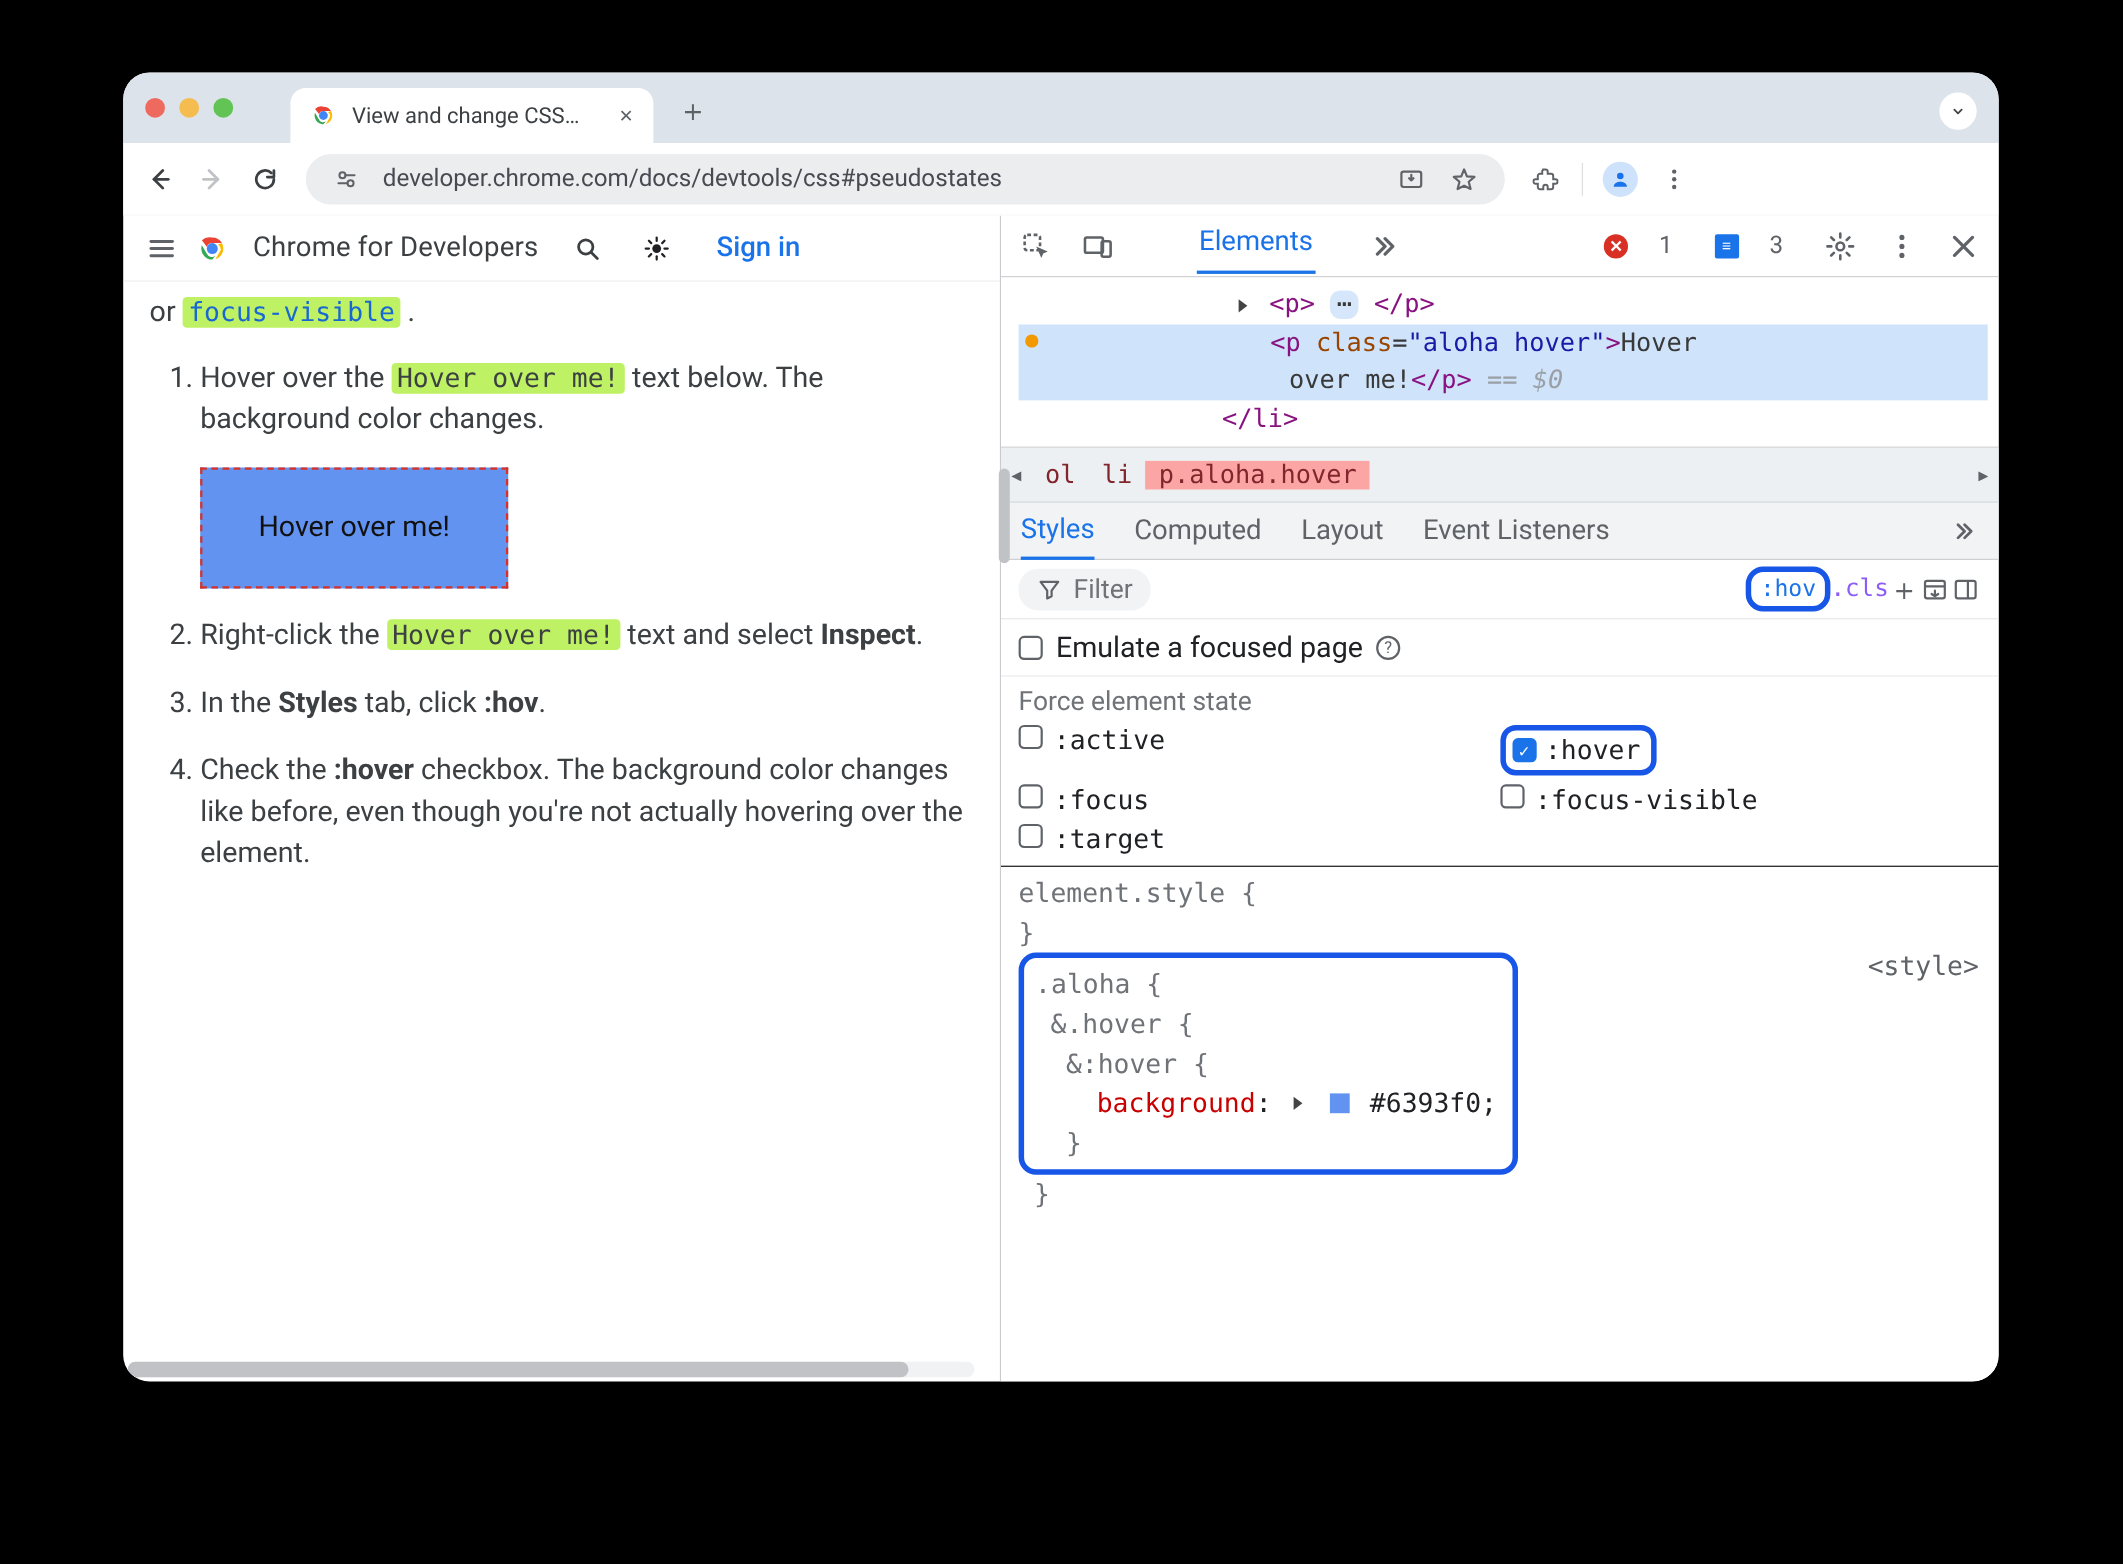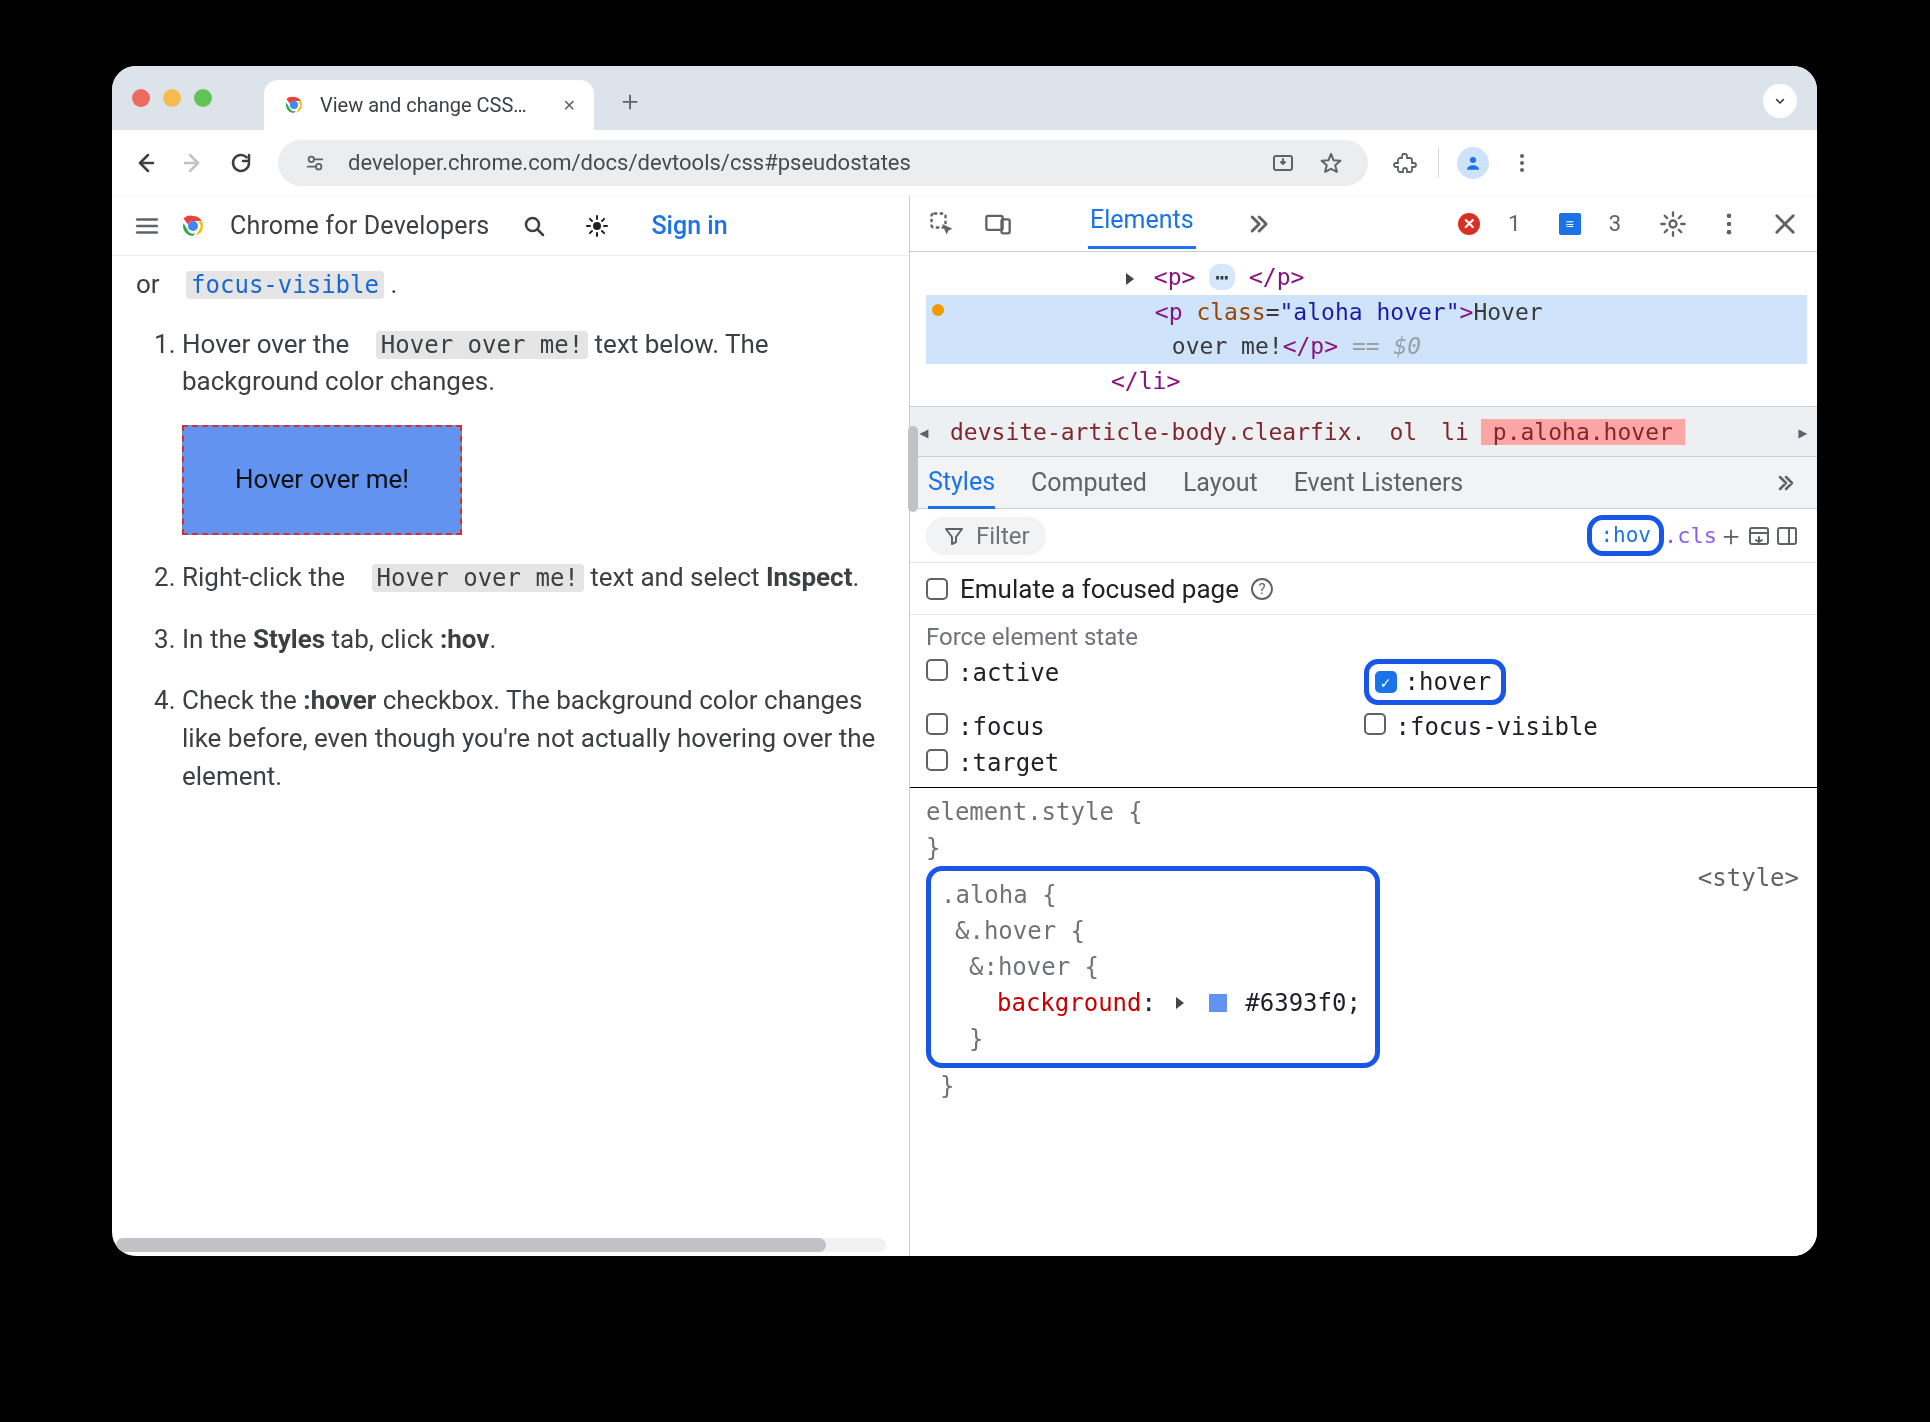--- a/index.html
+++ b/index.html
@@ -52,21 +52,21 @@
   .content { flex:1; display:flex; overflow:hidden; position:relative; }
   .page { width:798px; border-right:1px solid #c9cbce; display:flex; flex-direction:column; overflow:hidden; position:relative;}
   .page-header { height:60px; display:flex; align-items:center; gap:18px; padding:0 22px; border-bottom:1px solid #eceded;}
   .ham{width:26px;height:26px;color:#5f6368;cursor:pointer;}
   .site-title { font-size:25px; color:#3c4043; letter-spacing:.2px; margin-left:4px;}
   .search-ic{width:26px;height:26px;color:#3c4043; margin-left:4px;}
   .bright-ic{width:28px;height:28px;color:#202124; margin-left:18px;}
   .signin{ color:#1a73e8; font-size:25px; font-weight:500; margin-left:22px; cursor:pointer;}
   
   .article { padding:10px 24px 20px 24px; font-size:26px; color:#3c4043; line-height:1.45; overflow:hidden;}
-  .code-chip{ background:#e5e5e5; color:#1967d2; font-family:ui-monospace,Menlo,monospace; font-size:24px; padding:0 5px; border-radius:4px;margin-left:20px;}
+  .code-chip{ background:#bef264; color:#1967d2; font-family:ui-monospace,Menlo,monospace; font-size:24px; padding:0 5px; border-radius:4px;}
   .code-chip.grey{ color:#3c4043;}
   ol.steps { margin:22px 0 0 10px; padding-left:36px; }
   ol.steps>li{ margin-bottom:24px; font-size:26px; }
   .demo{
     width:280px; height:110px; margin:24px 0 18px 0;
     background:#6393f0; border:2px dashed #d93025;
     display:flex; align-items:center; justify-content:center;
     font-size:26px; color:#111;
   }
   .hscroll{ position:absolute; bottom:4px; left:4px; width:770px; height:14px; background:#f1f2f3; border-radius:7px;}
@@ -374,21 +374,20 @@
           <span class="lmid" style="display:inline-block;"></span>
           <span>over me!</span><span class="tagc">&lt;/p&gt;</span><span class="hint"> == </span><span class="hint">$0</span>
         </div>
         <div class="row l3">
           <span class="tagc">&lt;/li&gt;</span>
         </div>
       </div>
 
       <div class="breadcrumb">
         <span class="chev">◂</span>
-        <span class="crumb">devsite-article-body.clearfix.</span>
         <span class="crumb">ol</span>
         <span class="crumb">li</span>
         <span class="crumb active">p.aloha.hover</span>
         <span class="chev" style="margin-left:auto;">▸</span>
       </div>
 
       <div class="styles-tabs">
         <span class="st active">Styles</span>
         <span class="st">Computed</span>
         <span class="st">Layout</span>

